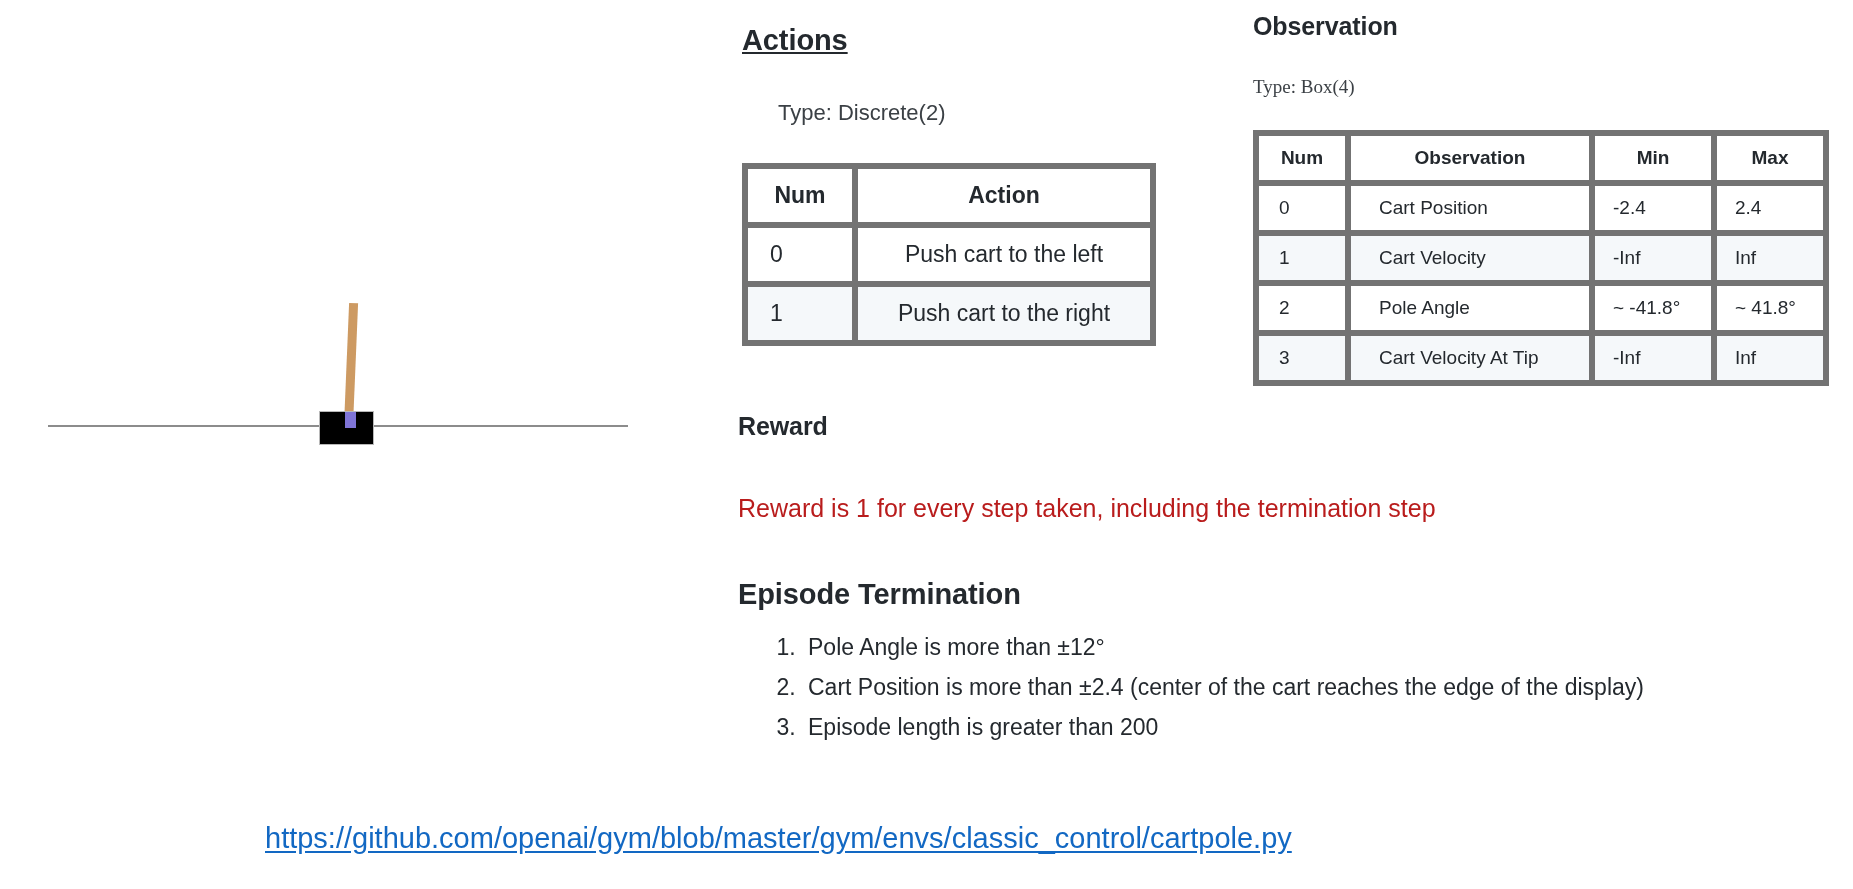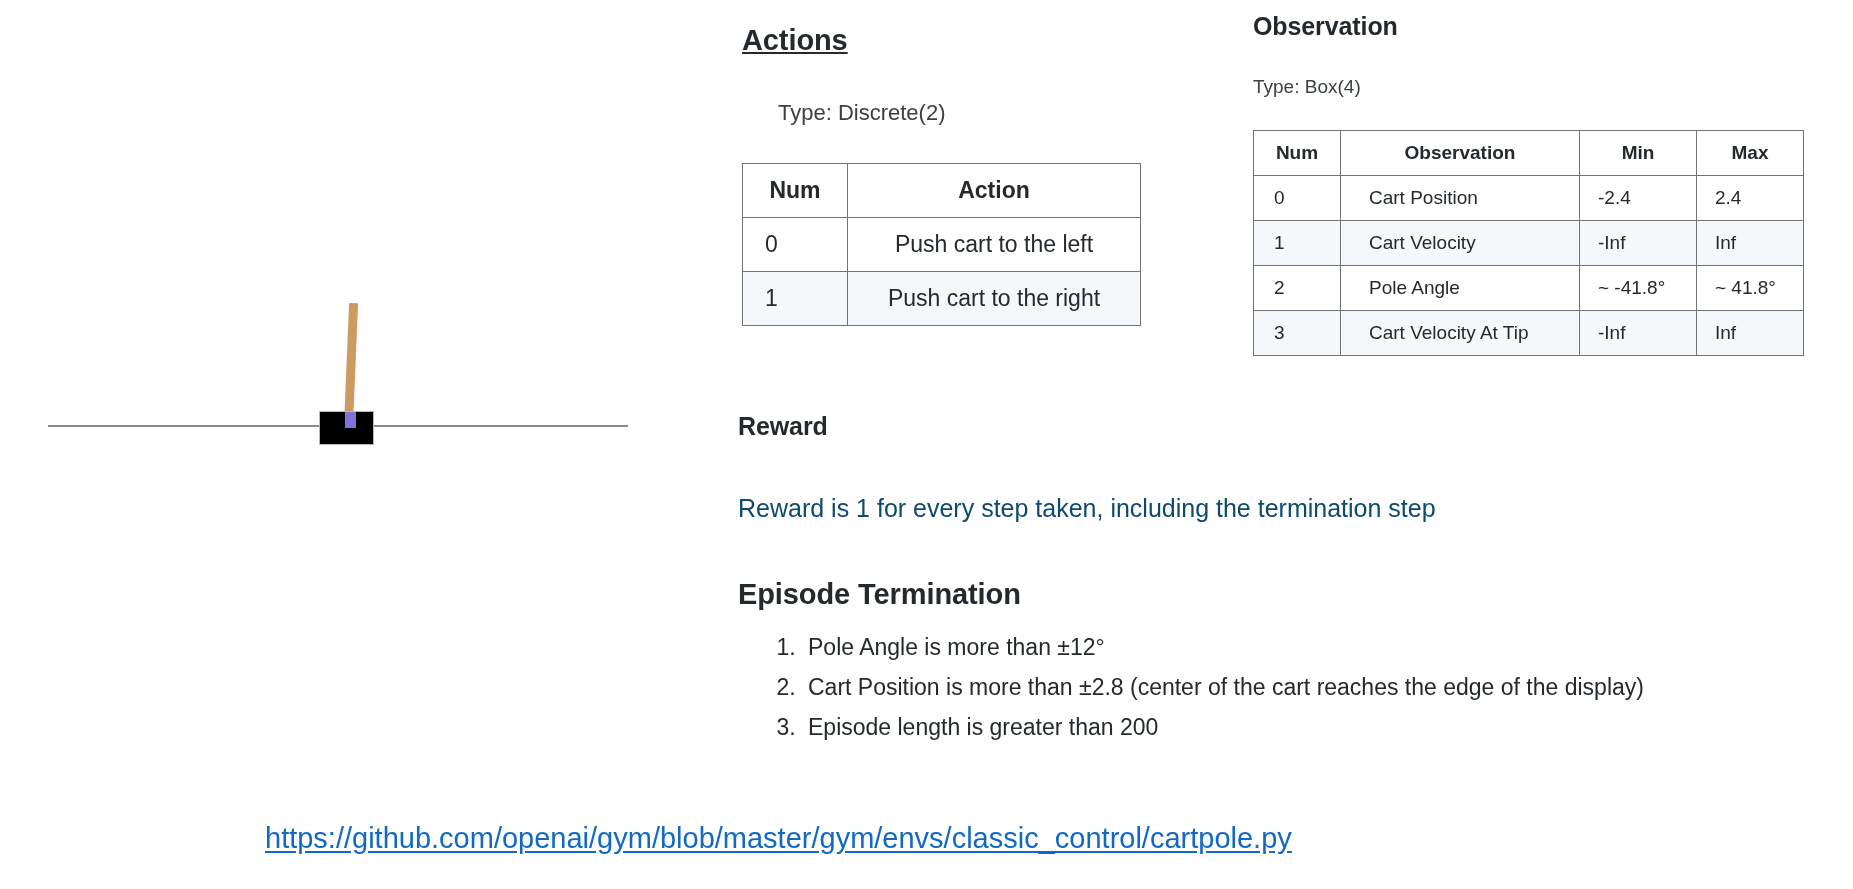--- a/index.html
+++ b/index.html
@@ -72,43 +72,43 @@
   .type-line {
     position: absolute;
     color: #3b4045;
     white-space: nowrap;
   }
 
   #actions-heading { left: 742px; top: 24px;  font-size: 29px; text-decoration: underline; }
   #actions-type    { left: 778px; top: 100px; font-size: 22px; }
 
   #observation-heading { left: 1253px; top: 12px; font-size: 25px; }
-  #observation-type    { left: 1253px; top: 76px; font-size: 19px; }
+  #observation-type    { left: 1253px; top: 76px; font-size: 19px; font-family: Liberation Serif, serif; }
 
   #reward-heading { left: 738px; top: 412px; font-size: 25px; }
   #reward-body {
     position: absolute;
     left: 738px; top: 494px;
     font-size: 25px;
-    color: #0c4a6e;
+    color: #b91c1c;
     white-space: nowrap;
   }
 
   #termination-heading { left: 738px; top: 578px; font-size: 29px; }
 
   
   table.gfm-table {
     position: absolute;
     border-collapse: collapse;
     border-spacing: 0;
     background: #ffffff;
   }
   table.gfm-table th,
   table.gfm-table td {
-    border: 1px solid #737373;
+    border: 6px solid #737373;
     color: #24292e;
     text-align: left;
   }
   table.gfm-table th {
     font-weight: bold;
     text-align: center;
     background: #ffffff;
   }
   table.gfm-table tbody tr.striped td {
     background: #f5f8fa;
@@ -244,17 +244,17 @@
     </tr>
   </tbody>
 </table>
 
 <div class="section-heading" id="reward-heading">Reward</div>
 <div id="reward-body">Reward is 1 for every step taken, including the termination step</div>
 
 <div class="section-heading" id="termination-heading">Episode Termination</div>
 <ol id="termination-list">
   <li>Pole Angle is more than ±12°</li>
-  <li>Cart Position is more than ±2.8 (center of the cart reaches the edge of the display)</li>
+  <li>Cart Position is more than ±2.4 (center of the cart reaches the edge of the display)</li>
   <li>Episode length is greater than 200</li>
 </ol>
 
 <a id="source-link" href="#">https://github.com/openai/gym/blob/master/gym/envs/classic_control/cartpole.py</a>
 
 </body></html>

